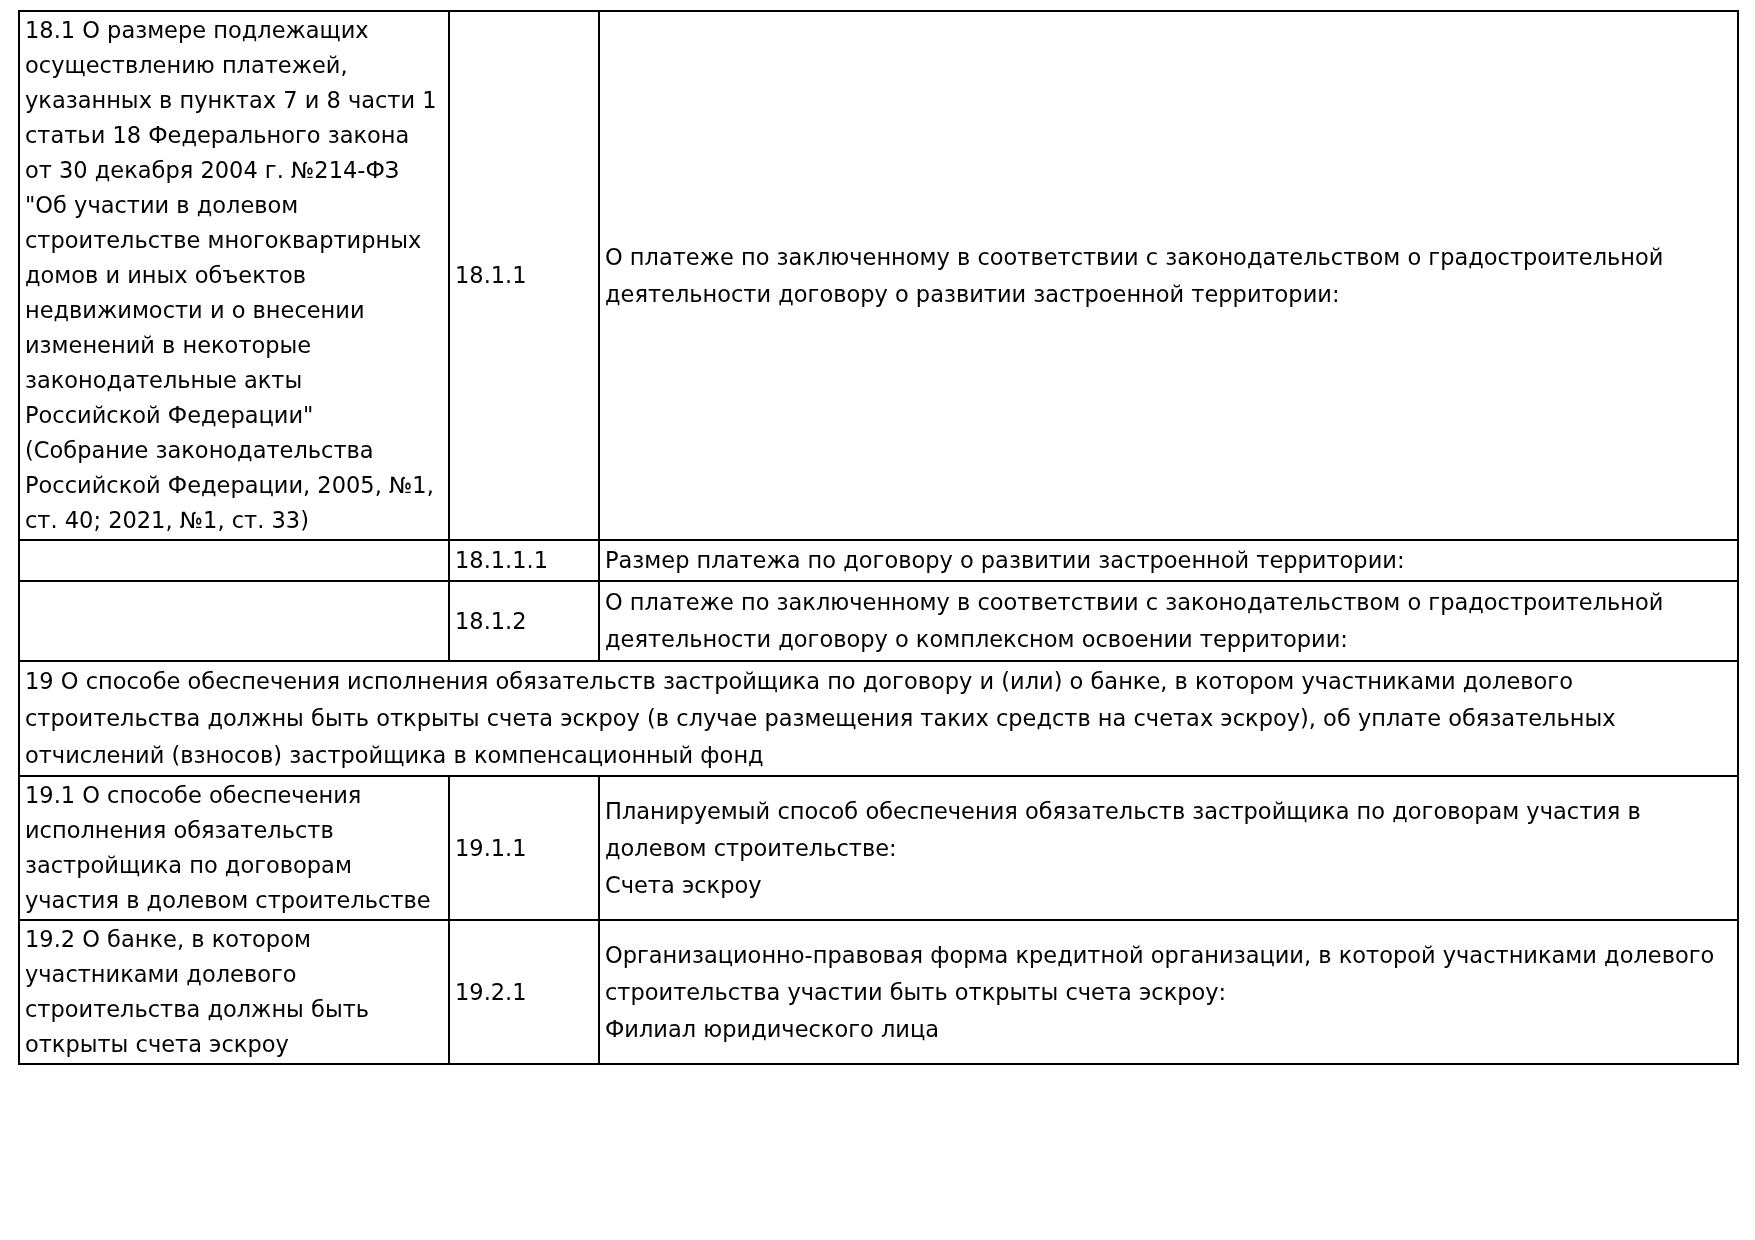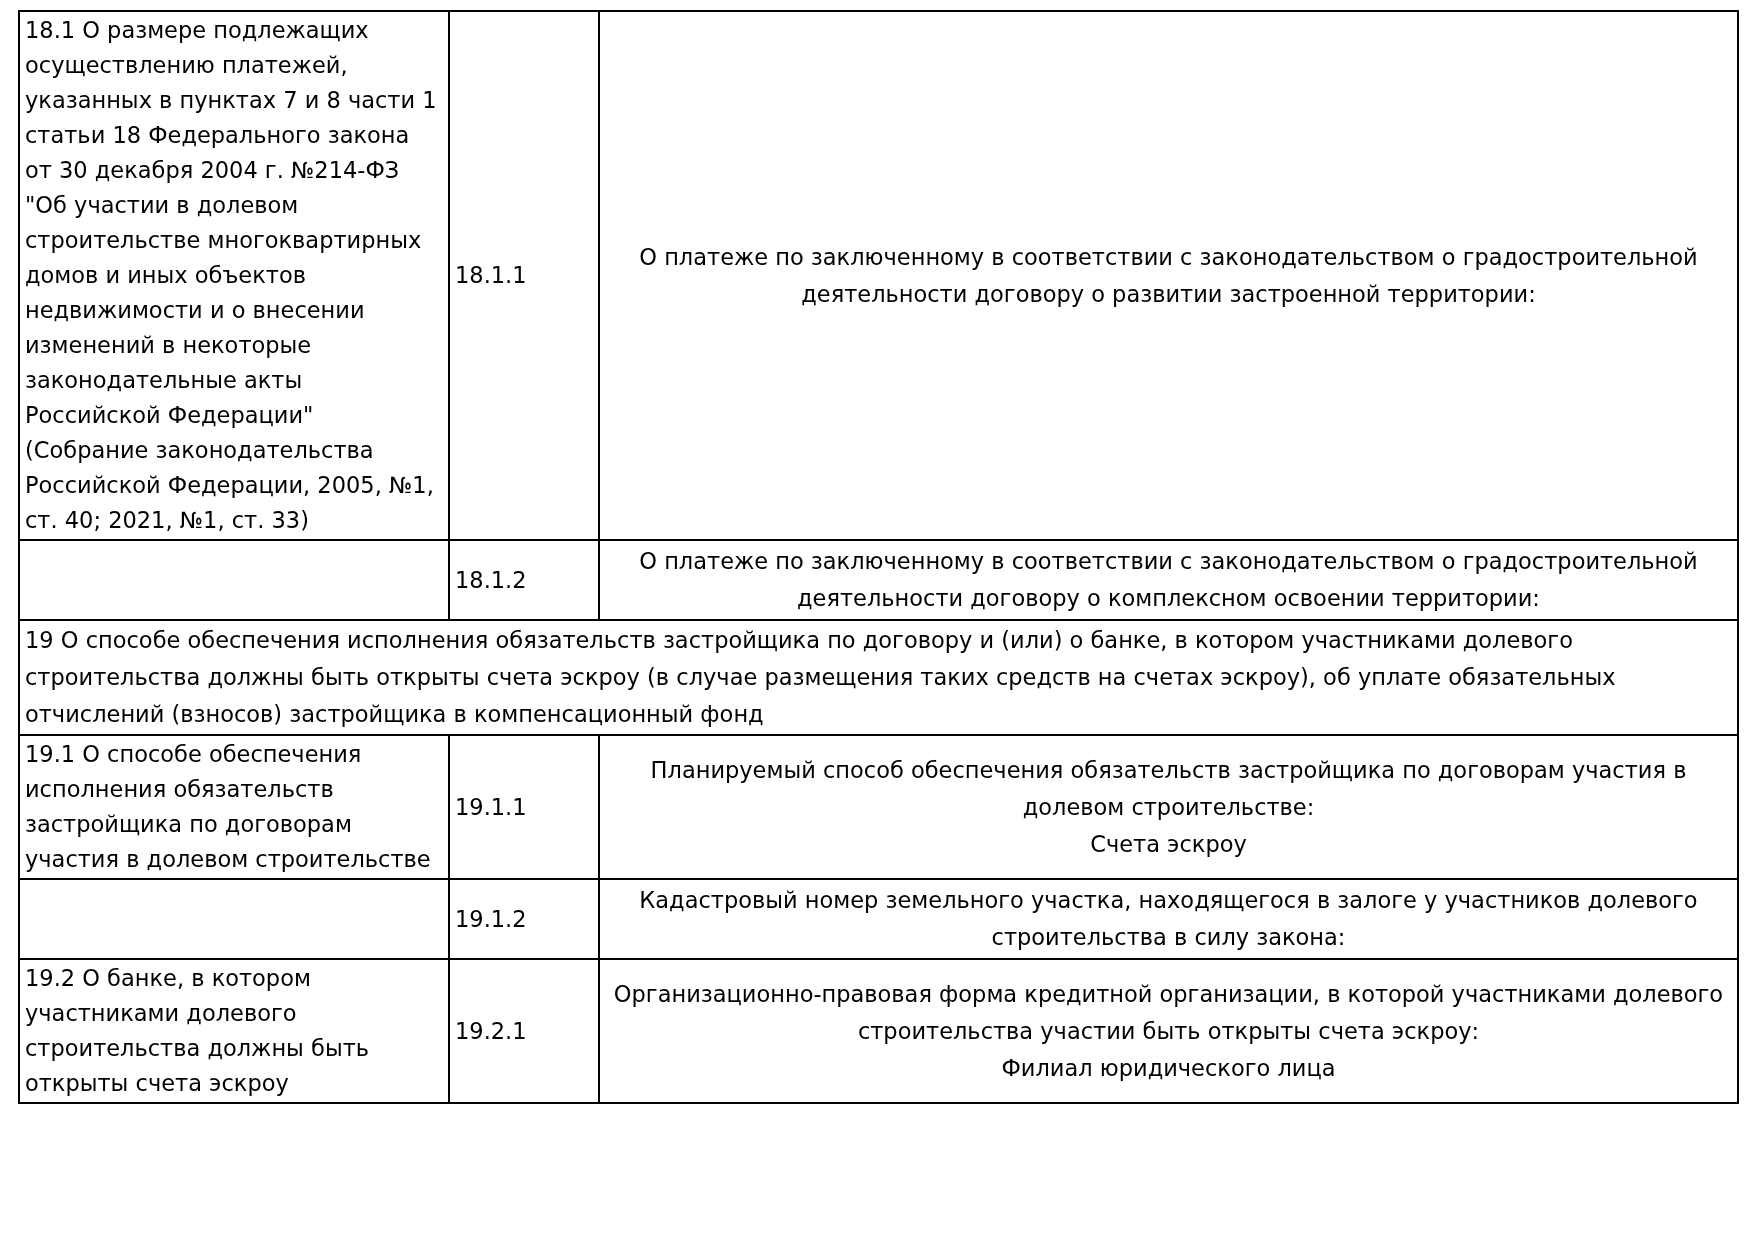--- a/index.html
+++ b/index.html
@@ -36,21 +36,20 @@
   }
   td.c2 {
     vertical-align: middle;
     line-height: 35px;
     padding-left: 4px;
   }
   td.c3 {
     vertical-align: middle;
     line-height: 37px;
     padding-left: 6px;
-    text-align: center;
   }
   td.c-section {
     vertical-align: middle;
     line-height: 37px;
     padding-left: 4px;
   }
   .bold-value {
     font-weight: normal;
   }
   tr.rh1 { height: 496px; padding-left: 45px; }
@@ -72,20 +71,25 @@
     <col style="width:1139px">
   </colgroup>
 
   <tbody>
       <tr class="rh1">
     <td class="c1">18.1 О размере подлежащих осуществлению платежей, указанных в пунктах 7 и 8 части 1 статьи 18 Федерального закона от 30 декабря 2004 г. №214-ФЗ "Об участии в долевом строительстве многоквартирных домов и иных объектов недвижимости и о внесении изменений в некоторые законодательные акты Российской Федерации" (Собрание законодательства Российской Федерации, 2005, №1, ст. 40; 2021, №1, ст. 33)</td>
     <td class="c2">18.1.1</td>
     <td class="c3">О платеже по заключенному в соответствии с законодательством о градостроительной деятельности договору о развитии застроенной территории:</td>
   </tr>
 
+  <tr class="rh2">
+    <td class="c1"></td>
+    <td class="c2">18.1.1.1</td>
+    <td class="c3">Размер платежа по договору о развитии застроенной территории:</td>
+  </tr>
 
   <tr class="rh3">
     <td class="c1"></td>
     <td class="c2">18.1.2</td>
     <td class="c3">О платеже по заключенному в соответствии с законодательством о градостроительной деятельности договору о комплексном освоении территории:</td>
   </tr>
 
 
   <tr class="rh5">
     <td class="c-section" colspan="3">19 О способе обеспечения исполнения обязательств застройщика по договору и (или) о банке, в котором участниками долевого строительства должны быть открыты счета эскроу (в случае размещения таких средств на счетах эскроу), об уплате обязательных отчислений (взносов) застройщика в компенсационный фонд</td>
@@ -93,25 +97,20 @@
 
   <tr class="rh6">
     <td class="c1">19.1 О способе обеспечения исполнения обязательств застройщика по договорам участия в долевом строительстве</td>
     <td class="c2">19.1.1</td>
     <td class="c3">
       <div>Планируемый способ обеспечения обязательств застройщика по договорам участия в долевом строительстве:</div>
       <div class="bold-value">Счета эскроу</div>
     </td>
   </tr>
 
-  <tr class="rh7">
-    <td class="c1"></td>
-    <td class="c2">19.1.2</td>
-    <td class="c3">Кадастровый номер земельного участка, находящегося в залоге у участников долевого строительства в силу закона:</td>
-  </tr>
 
   <tr class="rh8">
     <td class="c1">19.2 О банке, в котором участниками долевого строительства должны быть открыты счета эскроу</td>
     <td class="c2">19.2.1</td>
     <td class="c3">
       <div>Организационно-правовая форма кредитной организации, в которой участниками долевого строительства участии быть открыты счета эскроу:</div>
       <div class="bold-value">Филиал юридического лица</div>
     </td>
   </tr>
 </tbody>

